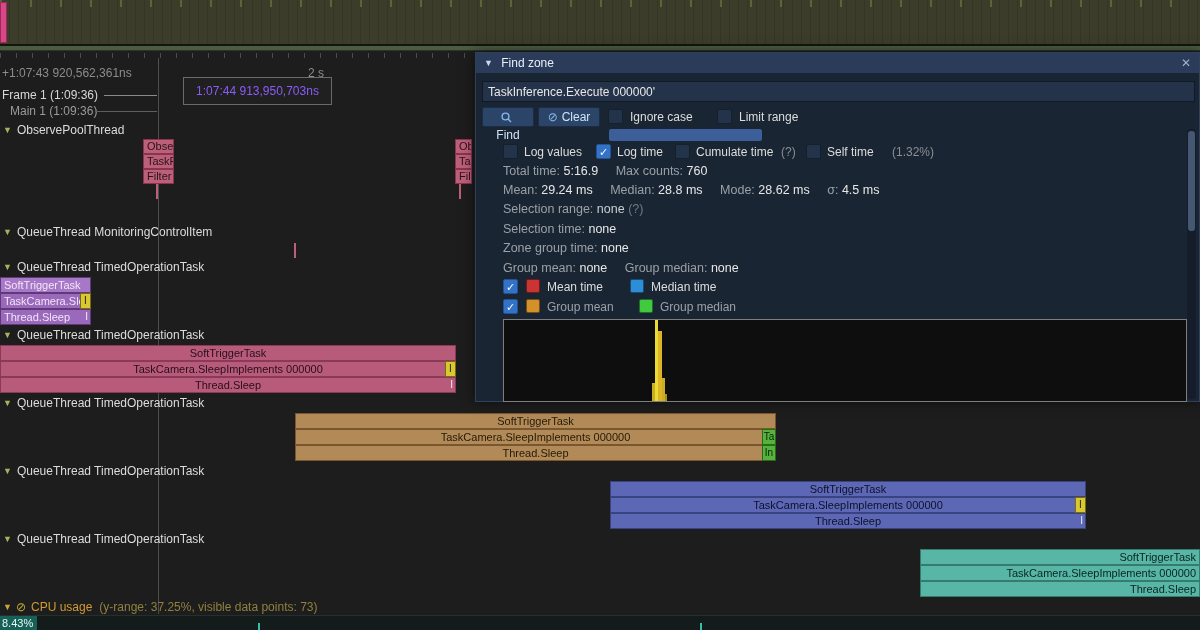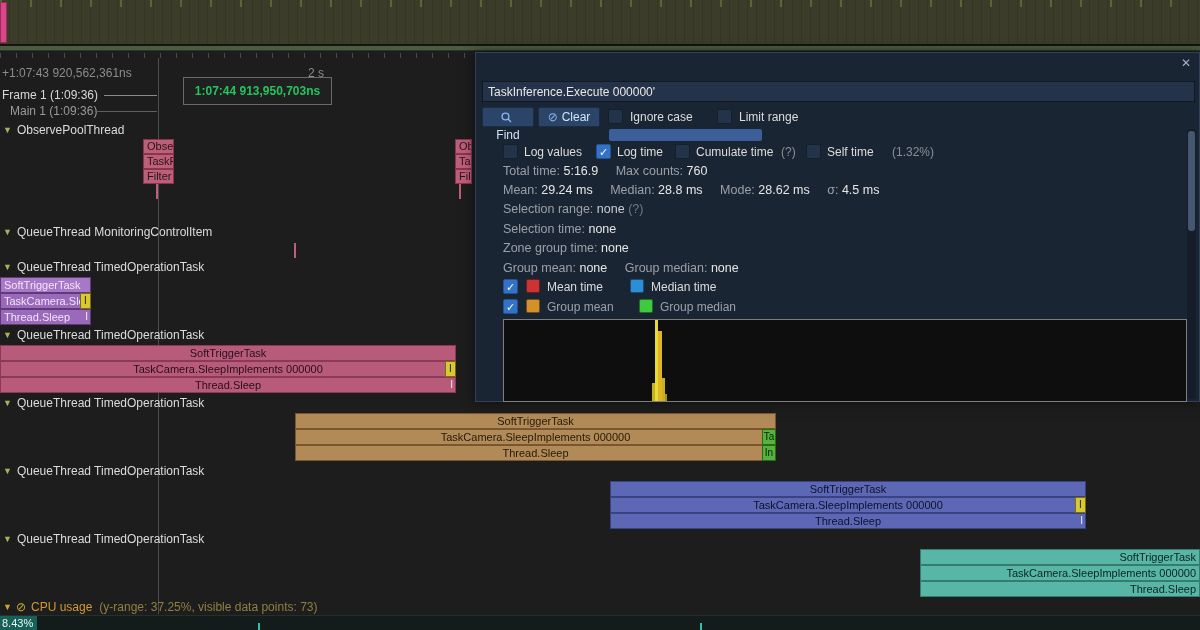--- a/index.html
+++ b/index.html
@@ -17,21 +17,21 @@
   .overview-sep { position:absolute; left:0; top:44px; width:1200px; height:2px; background:#15150f; }
   .green-band { position:absolute; left:0; top:46px; width:1200px; height:5px; background:#4b5c42; border-bottom:1px solid #2c3627; }
 
   
   .ruler-ticks { position:absolute; left:0; top:53px; width:474px; height:5px;
     background:repeating-linear-gradient(90deg,#4a4a4a 0 1px, transparent 1px 16px); }
   .vline { position:absolute; left:158px; top:58px; width:1px; height:556px; background:#4d4d4d; }
   .time-label { position:absolute; left:2px; top:66px; font-size:12px; color:#8c8c8c; white-space:nowrap; }
   .scale-label { position:absolute; left:308px; top:66px; font-size:12px; color:#8c8c8c;text-align:center; }
   .tl-tooltip { position:absolute; left:183px; top:77px; width:149px; height:28px; background:#202020;
-    border:1px solid #6a6a6a; color:#22c55e; font-size:12px; line-height:26px; text-align:center;font-weight:bold; }
+    border:1px solid #6a6a6a; color:#8b5cf6; font-size:12px; line-height:26px; text-align:center; }
   .frame-label { position:absolute; left:2px; top:88px; font-size:12px; color:#d8d8d8; white-space:nowrap; }
   .frame-line { position:absolute; left:104px; top:95px; width:53px; height:1px; background:#8a8a8a; }
   .main-label { position:absolute; left:2px; top:104px; font-size:12px; color:#9a9a9a; white-space:nowrap;margin-left:8px; }
   .main-line { position:absolute; left:95px; top:111px; width:62px; height:1px; background:#5e5e5e; }
 
   
   .thread { position:absolute; left:3px; font-size:12px; color:#dcdcdc; white-space:nowrap; }
   .tri { color:#aab060; font-size:9px; margin-right:5px; vertical-align:1px; }
 
   
@@ -185,20 +185,24 @@
       <div class="cputick" style="left:75px; height:5px;"></div>
       <div class="cputick" style="left:258px; height:13px;"></div>
       <div class="cputick" style="left:700px; height:13px;"></div>
       <div class="cputick" style="left:1078px; height:5px;"></div>
       <div class="cpu-bottomline"></div>
       <div class="cpu-bottomline-bright"></div>
     </div>
   </div>
 
   <div class="fz">
+    <div class="fz-title">
+      <span class="tri">▼</span>
+      <span>Find zone</span>
+    </div>
     <div class="fz-close">✕</div>
 
     <input class="fz-input" value="TaskInference.Execute 000000'" style="">
 
     <div class="fz-btn" style="left:6px; width:52px;">
       <svg width="11" height="11" viewBox="0 0 11 11">
           <circle cx="4.5" cy="4.5" r="3.4" fill="none" stroke="#8ab4e8" stroke-width="1.4"></circle>
           <line x1="7" y1="7" x2="10" y2="10" stroke="#8ab4e8" stroke-width="1.4"></line>
         </svg><span>Find</span>
     </div>

